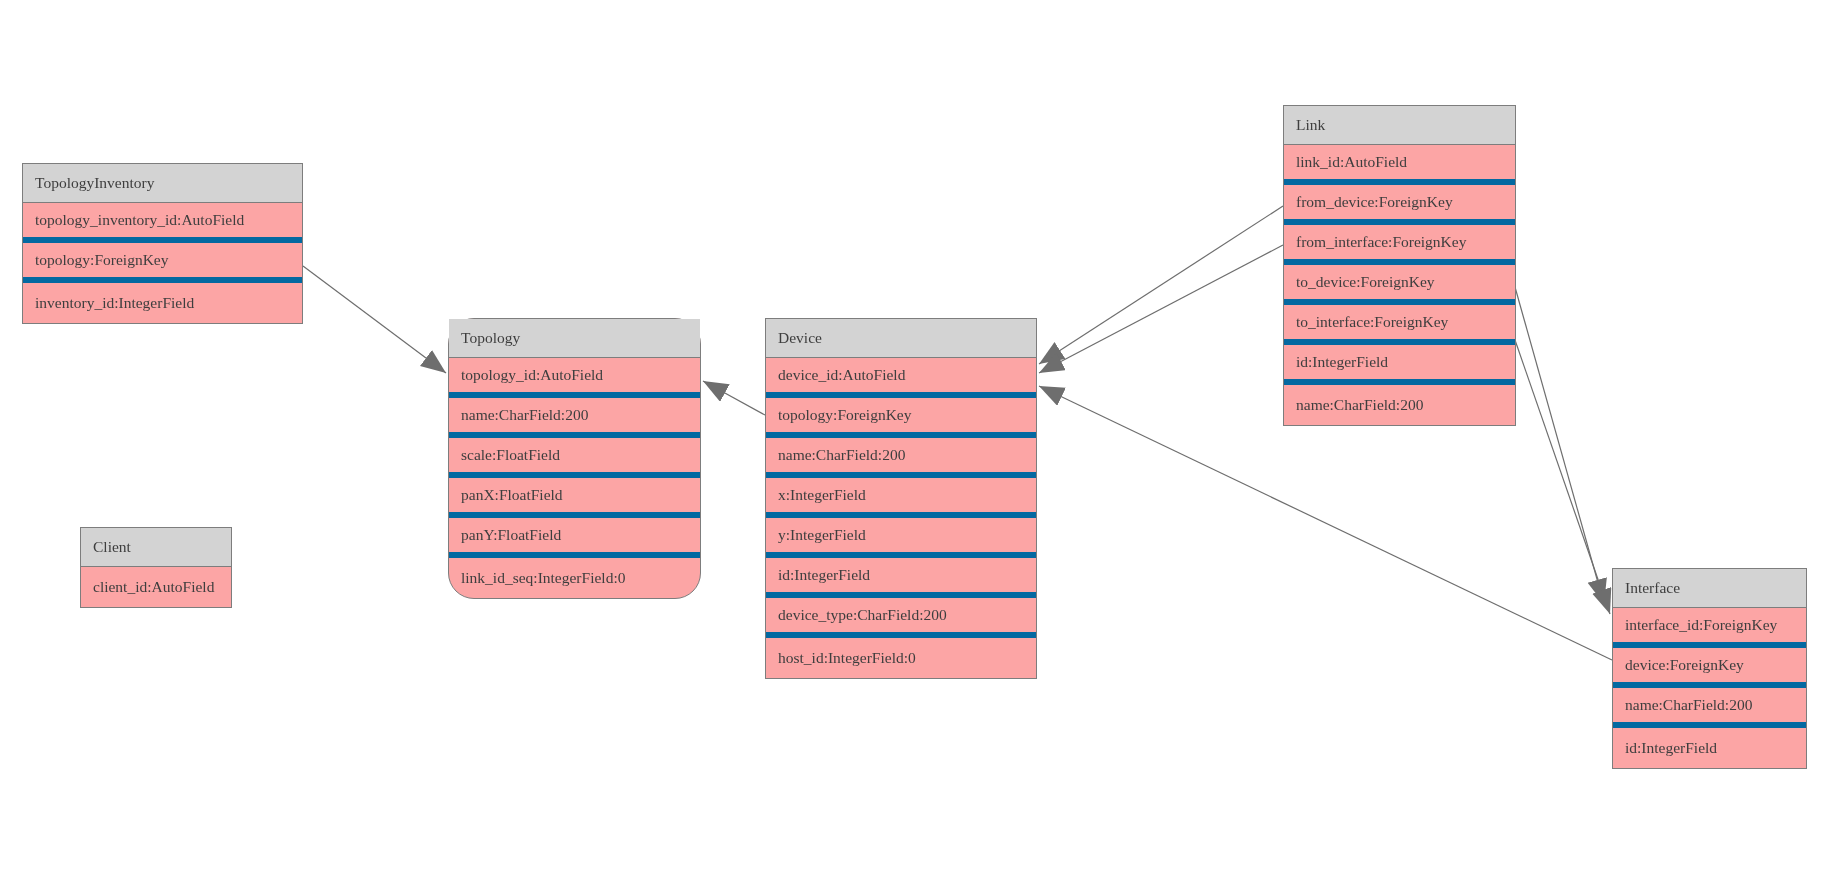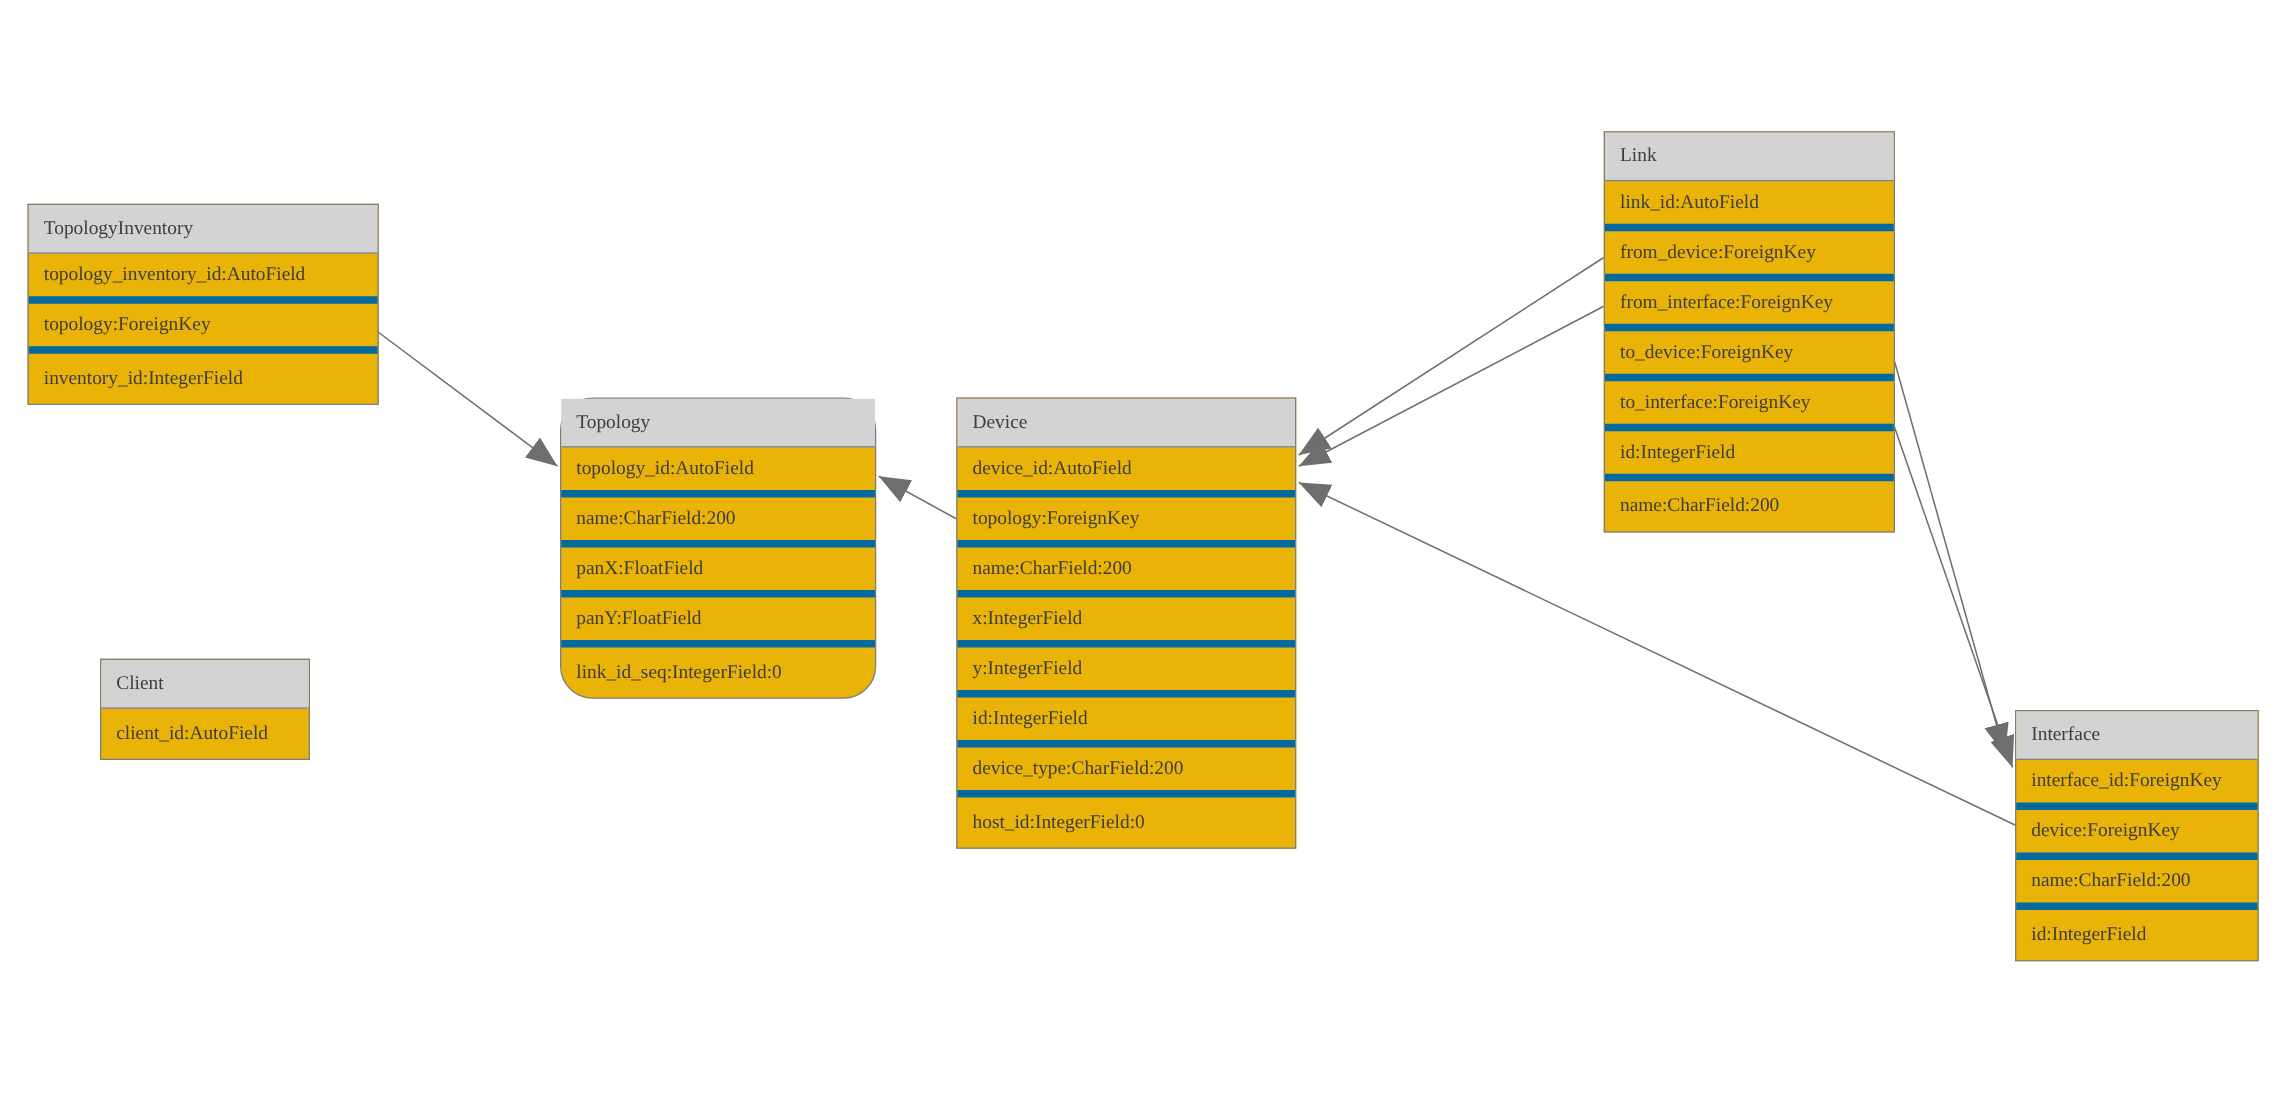--- a/index.html
+++ b/index.html
@@ -8,21 +8,21 @@
     background: #ffffff;
     overflow: hidden;
     font-family: "Liberation Serif", "DejaVu Serif", serif;
   }
   #canvas { position: relative; width: 1824px; height: 874px; }
   #edges { position: absolute; left: 0; top: 0; z-index: 0; }
 
   .entity {
     position: absolute;
     z-index: 1;
-    background: #eab308;
+    background: #fca5a5;
     border: 1.5px solid #7d7d7d;
     box-sizing: border-box;
     color: #3e3e3e;
     font-size: 15.5px;
   }
   .entity .hdr {
     height: 39px;
     background: #d3d3d3;
     border-bottom: 1.5px solid #7d7d7d;
     display: flex;
@@ -37,21 +37,21 @@
     align-items: center;
     padding-left: 12px;
     box-sizing: border-box;
     white-space: nowrap;
   }
   .entity .row:last-child { border-bottom: none; }
 
   
   #t-topology-inventory { left: 22px;   top: 163px; width: 281px; }
   #t-topology           { left: 448px;  top: 318px; width: 253px; border-radius: 26px; }
-  #t-client             { left: 80px;   top: 527px; width: 168px; }
+  #t-client             { left: 80px;   top: 527px; width: 152px; }
   #t-device             { left: 765px;  top: 318px; width: 272px; }
   #t-link               { left: 1283px; top: 105px; width: 233px; }
   #t-interface          { left: 1612px; top: 568px; width: 195px; }
 </style>
 </head>
 <body>
 
 <div id="canvas">
 
   <svg id="edges" width="1824" height="874" viewBox="0 0 1824 874">
@@ -78,20 +78,21 @@
         <div class="row">topology:ForeignKey</div>
         <div class="row">inventory_id:IntegerField</div>
       </div>
   </div>
 
   <div class="entity" id="t-topology">
     <div class="hdr">Topology</div>
     <div>
         <div class="row">topology_id:AutoField</div>
         <div class="row">name:CharField:200</div>
+        <div class="row">scale:FloatField</div>
         <div class="row">panX:FloatField</div>
         <div class="row">panY:FloatField</div>
         <div class="row">link_id_seq:IntegerField:0</div>
       </div>
   </div>
 
   <div class="entity" id="t-client">
     <div class="hdr">Client</div>
     <div>
         <div class="row">client_id:AutoField</div>

